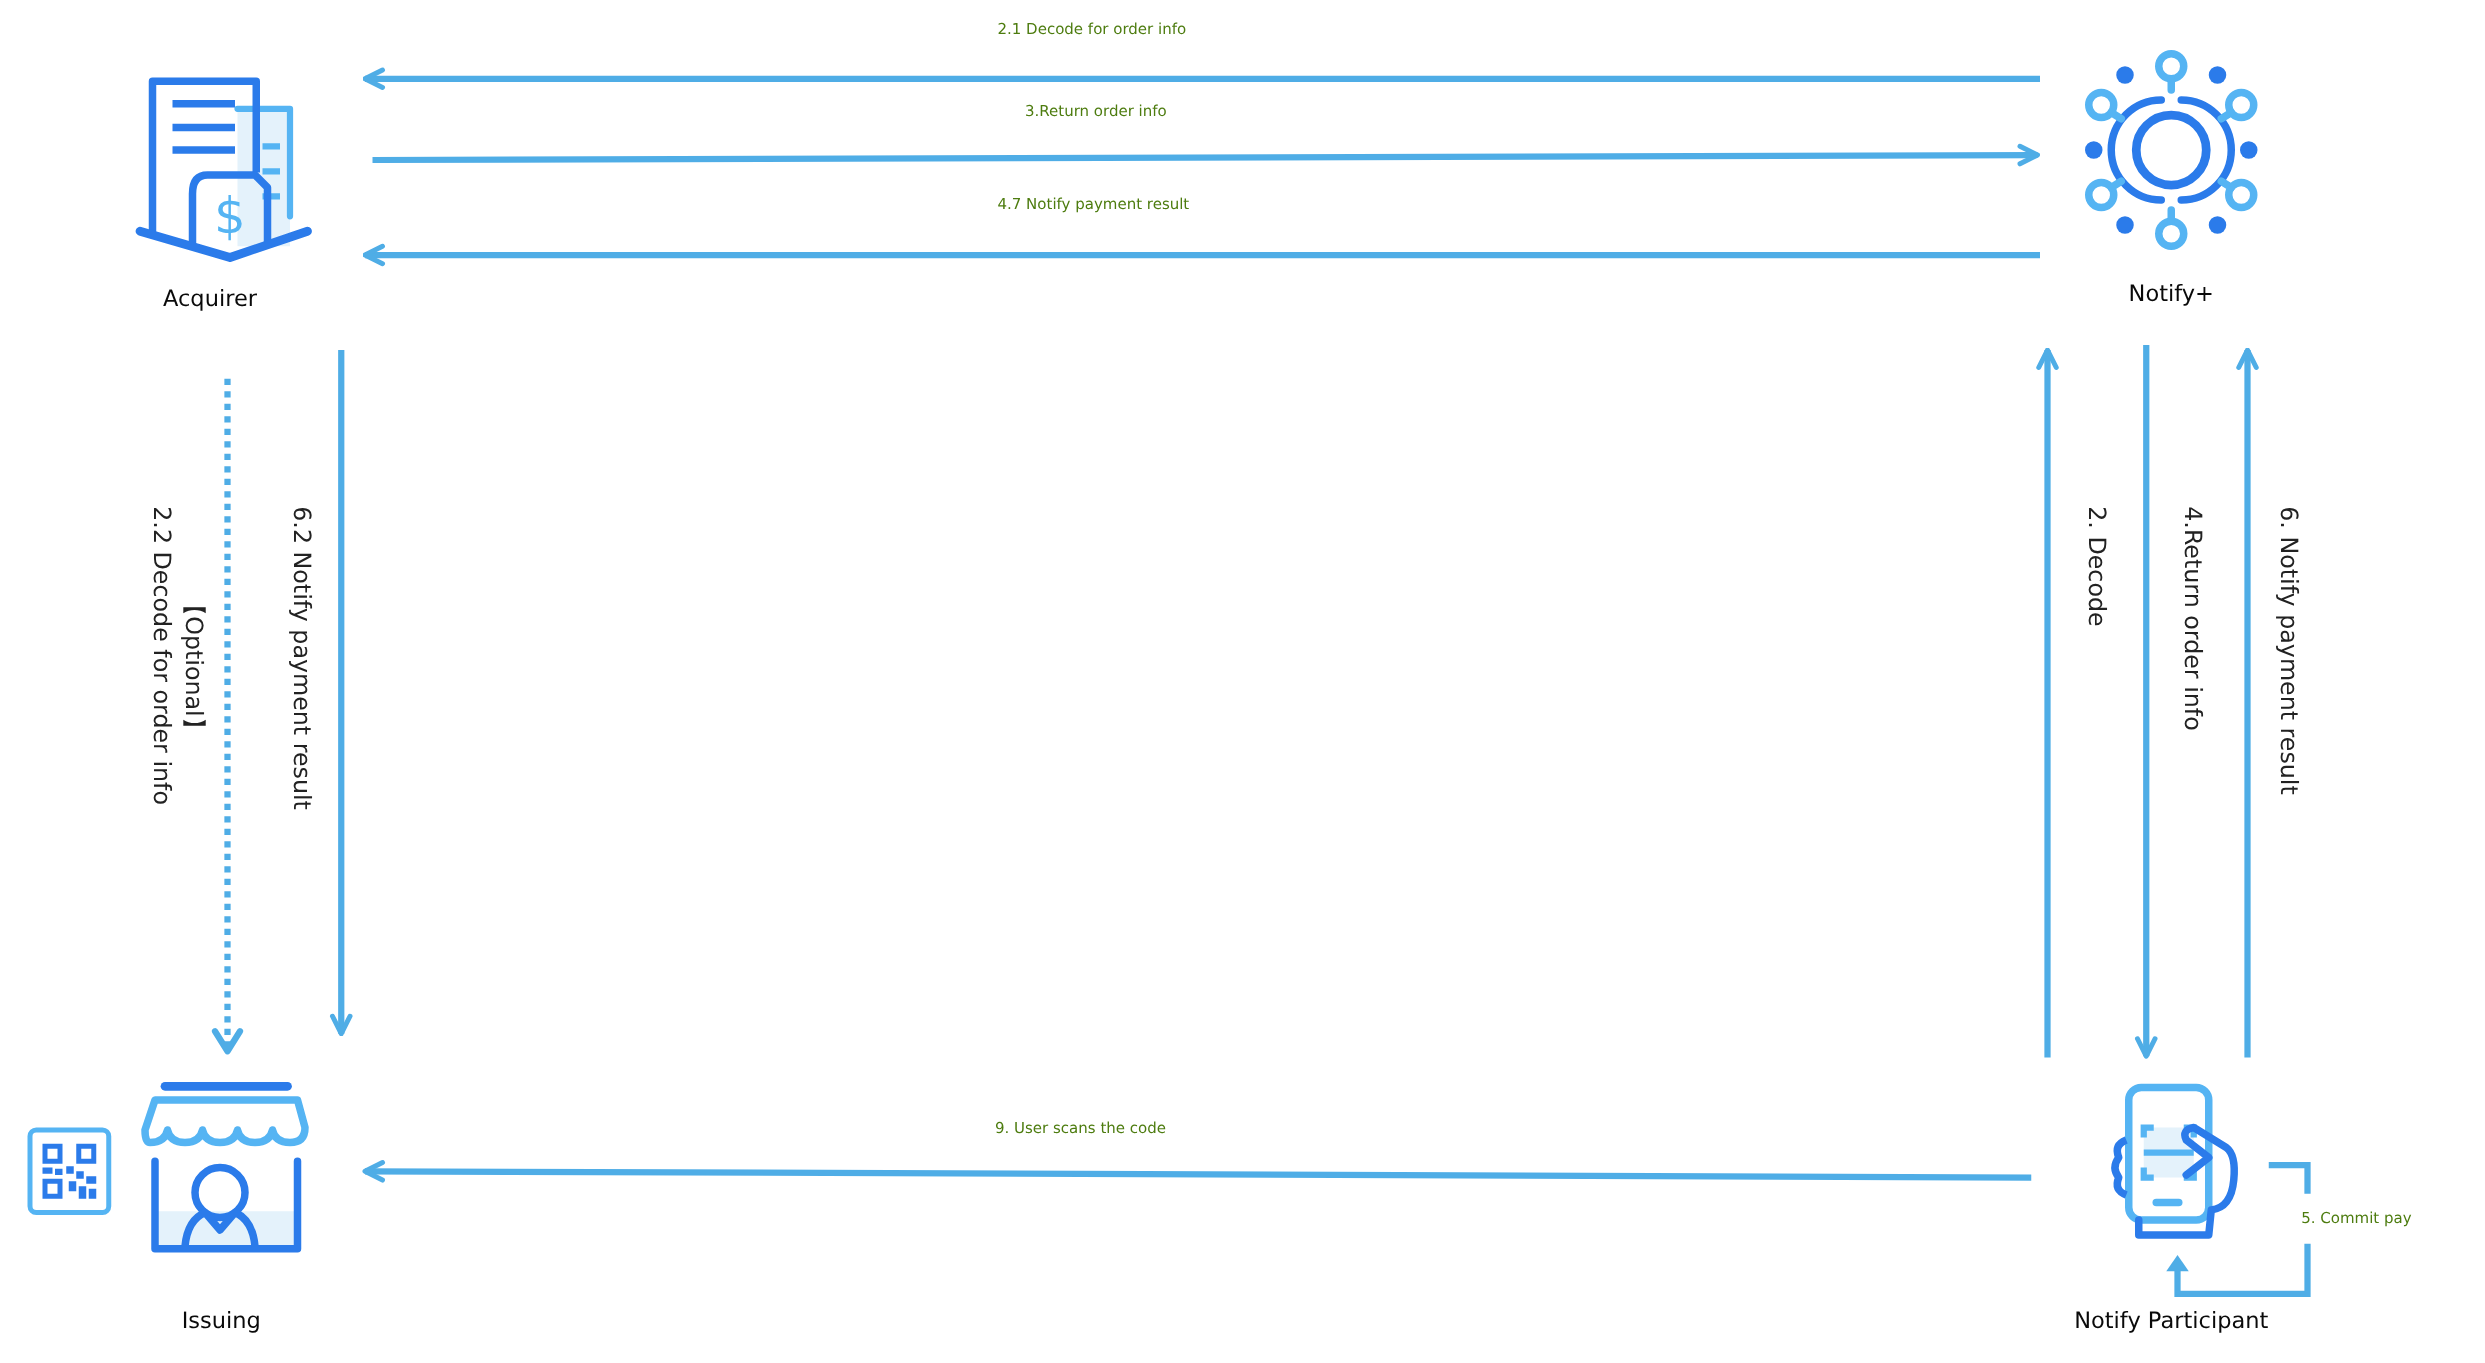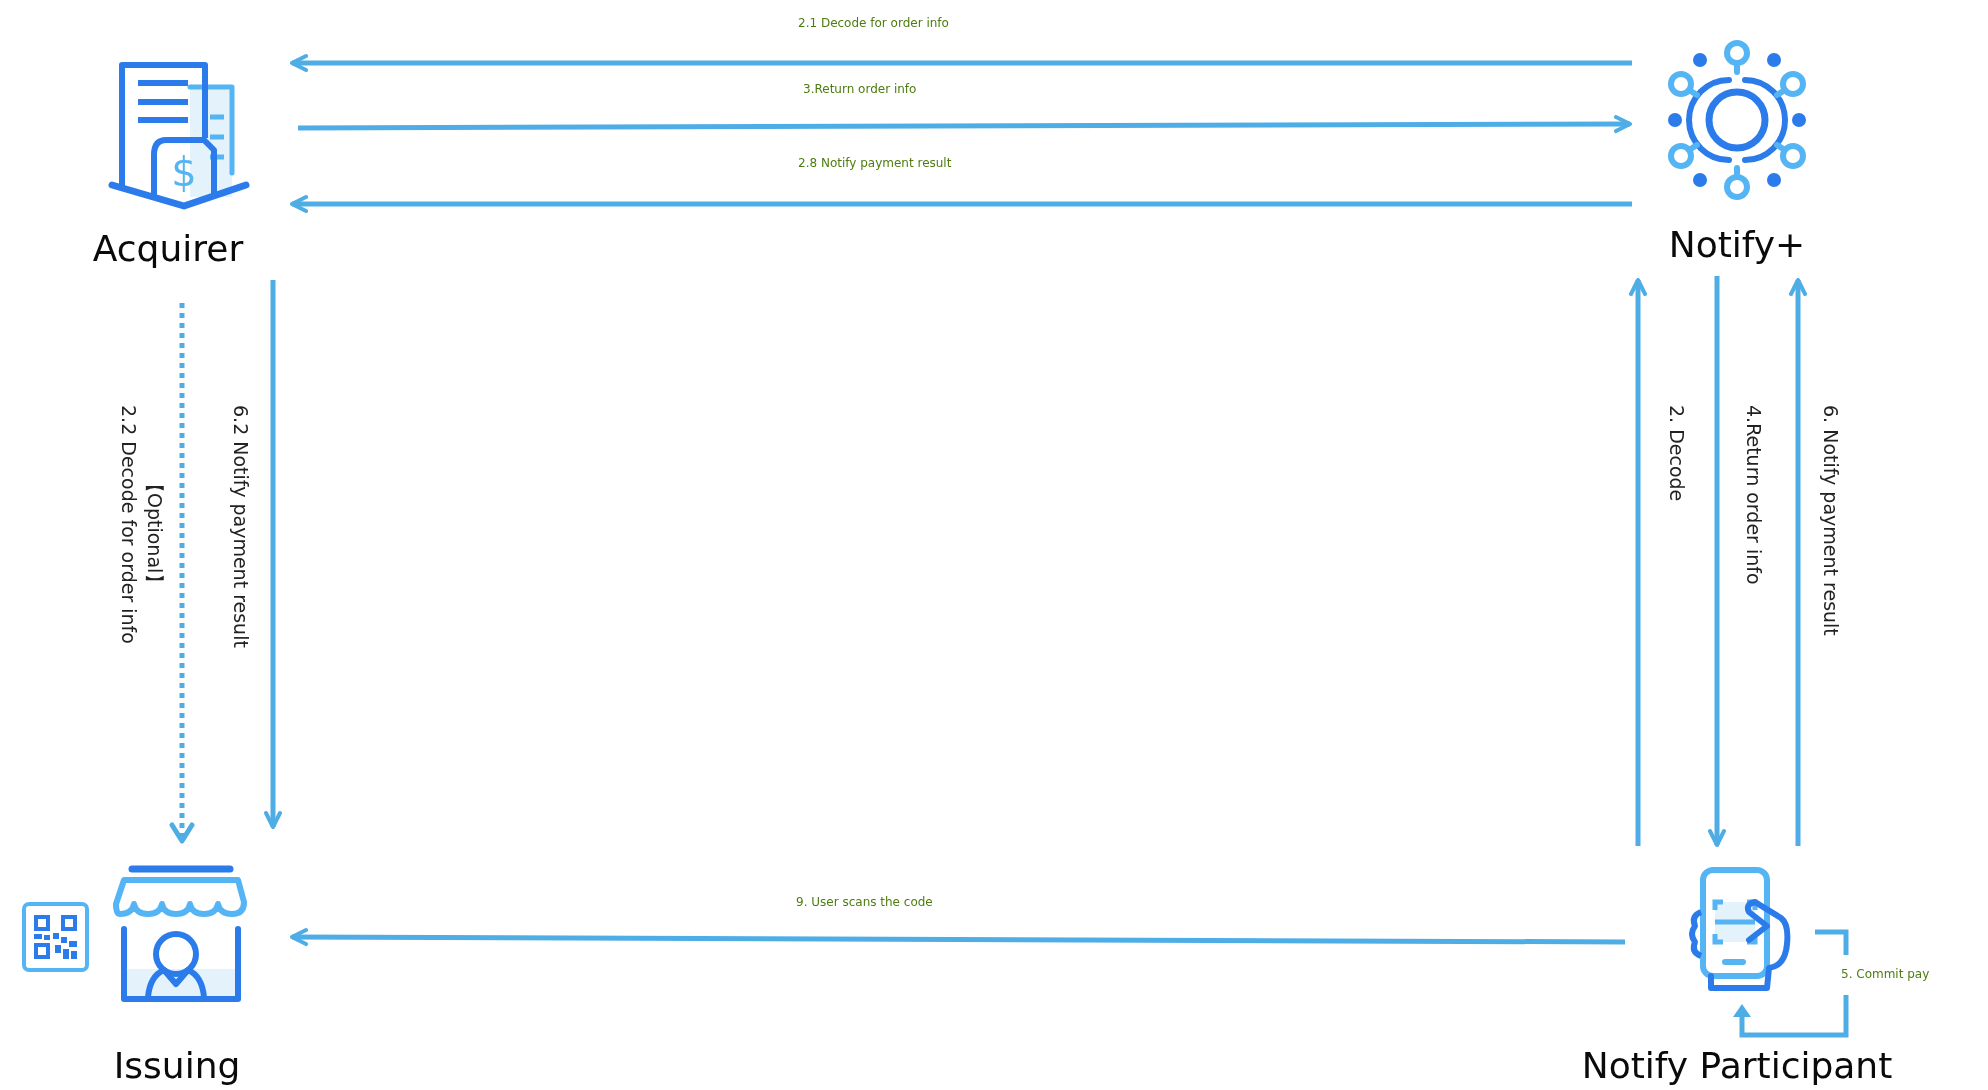--- a/index.html
+++ b/index.html
@@ -1,20 +1,20 @@
 <!DOCTYPE html>
 <html><head>
   <meta charset="utf-8">
   <style>
     html, body { margin: 0; padding: 0; background: #ffffff; }
     body { width: 1988px; height: 1090px; position: relative; overflow: hidden;
            font-family: "DejaVu Sans", "Liberation Sans", sans-serif; color: #111; }
     svg.canvas { position: absolute; left: 0; top: 0; }
     .lbl { position: absolute; font-size: 12px; color: #4d7c0f; white-space: nowrap; line-height: 1; }
-    .node-lbl { position: absolute; font-size: 36px; color: #0a0a0a; white-space: nowrap; line-height: 1; transform: translateX(-50%); }
+    .node-lbl { position: absolute; font-size: 18px; color: #0a0a0a; white-space: nowrap; line-height: 1; transform: translateX(-50%); }
     .vlbl { position: absolute; font-size: 19px; color: #222; white-space: nowrap; line-height: 1;
             transform-origin: 0 0; transform: rotate(90deg); }
     .icon { position: absolute; }
   </style>
 </head>
 <body>
 
 <svg class="canvas" width="1988" height="1090" viewBox="0 0 1988 1090">
   <defs>
     <marker id="ah" viewBox="0 0 20 20" refX="18" refY="10" markerWidth="20" markerHeight="20" markerUnits="userSpaceOnUse" orient="auto">
@@ -135,22 +135,22 @@
   <rect x="18" y="6" width="64" height="106" rx="10" fill="none" stroke="#55B4F3" stroke-width="6"></rect>
   <path d="M30,46 V38 H38 M62,38 H70 V46 M30,70 V78 H38 M62,78 H70 V70" fill="none" stroke="#55B4F3" stroke-width="5"></path>
   <line x1="30" y1="58" x2="70" y2="58" stroke="#55B4F3" stroke-width="5"></line>
   <line x1="40" y1="98" x2="58" y2="98" stroke="#55B4F3" stroke-width="6" stroke-linecap="round"></line>
   <path d="M16,48 Q6,52 10,62 Q4,70 10,78 Q6,88 16,92" fill="none" stroke="#2B7BEA" stroke-width="6" stroke-linejoin="round"></path>
   <path d="M64,76 L82,62 L64,48 Q60,40 70,38 L96,54 Q104,60 102,80 Q100,102 84,104 L82,124 H26 V112" fill="none" stroke="#2B7BEA" stroke-width="6" stroke-linejoin="round" stroke-linecap="round"></path>
 </svg>
 <div class="node-lbl" style="left:1737px;top:1048px">Notify Participant</div>
 
 <div class="lbl" style="left:798px;top:17px">2.1 Decode for order info</div>
-<div class="lbl" style="left:803px;top:83px">3.Return order info</div>
-<div class="lbl" style="left:798px;top:157px">2.8 Notify payment result</div>
+<div class="lbl" style="left:820px;top:83px">3.Return order info</div>
+<div class="lbl" style="left:798px;top:157px">4.7 Notify payment result</div>
 <div class="lbl" style="left:796px;top:896px">9.  User scans the code</div>
 <div class="lbl" style="left:1841px;top:968px">5. Commit pay</div>
 
 <div class="vlbl" style="left:250px;top:405px">6.2 Notify payment result</div>
 <div class="vlbl" style="left:164px;top:474px">【Optional】</div>
 <div class="vlbl" style="left:138px;top:405px">2.2  Decode for order info</div>
 <div class="vlbl" style="left:1686px;top:405px">2. Decode</div>
 <div class="vlbl" style="left:1763px;top:405px">4.Return order info</div>
 <div class="vlbl" style="left:1840px;top:405px">6. Notify payment result</div>
 

